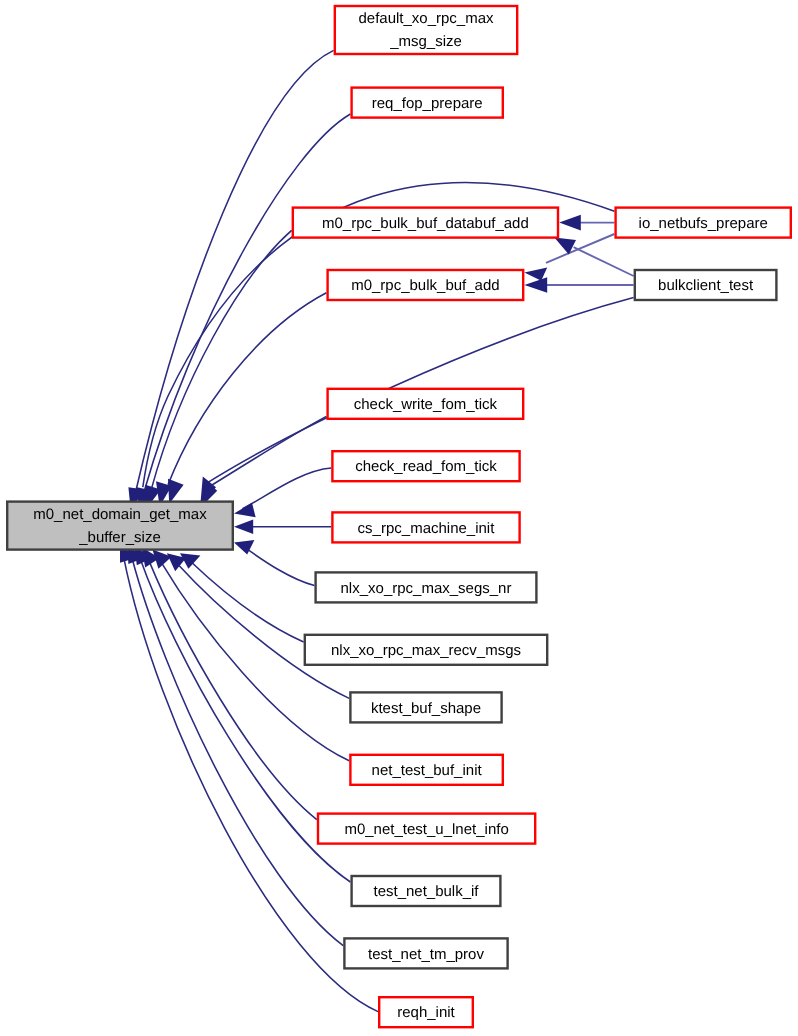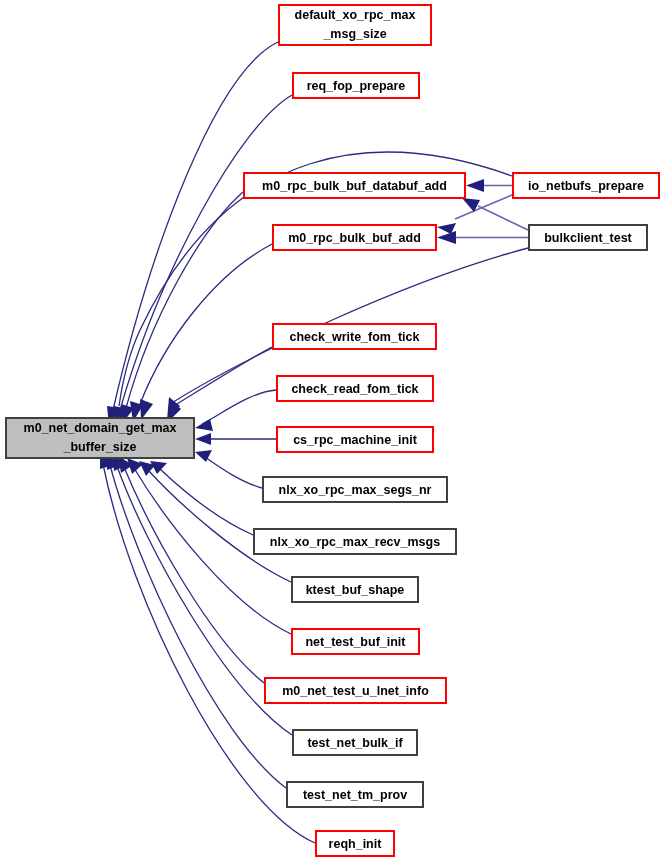--- a/index.html
+++ b/index.html
@@ -11,21 +11,20 @@
     width: 665px;
     height: 863px;
     font-family: "Liberation Sans", sans-serif;
     overflow: hidden;
   }
   #graph-root {
     position: relative;
     width: 665px;
     height: 863px;
     background: #ffffff;
-    font-weight: bold;
   }
   svg#callgraph {
     display: block;
     width: 665px;
     height: 863px;
   }
   .node-box {
     fill: #ffffff;
     stroke: #ff0000;
     stroke-width: 2;

